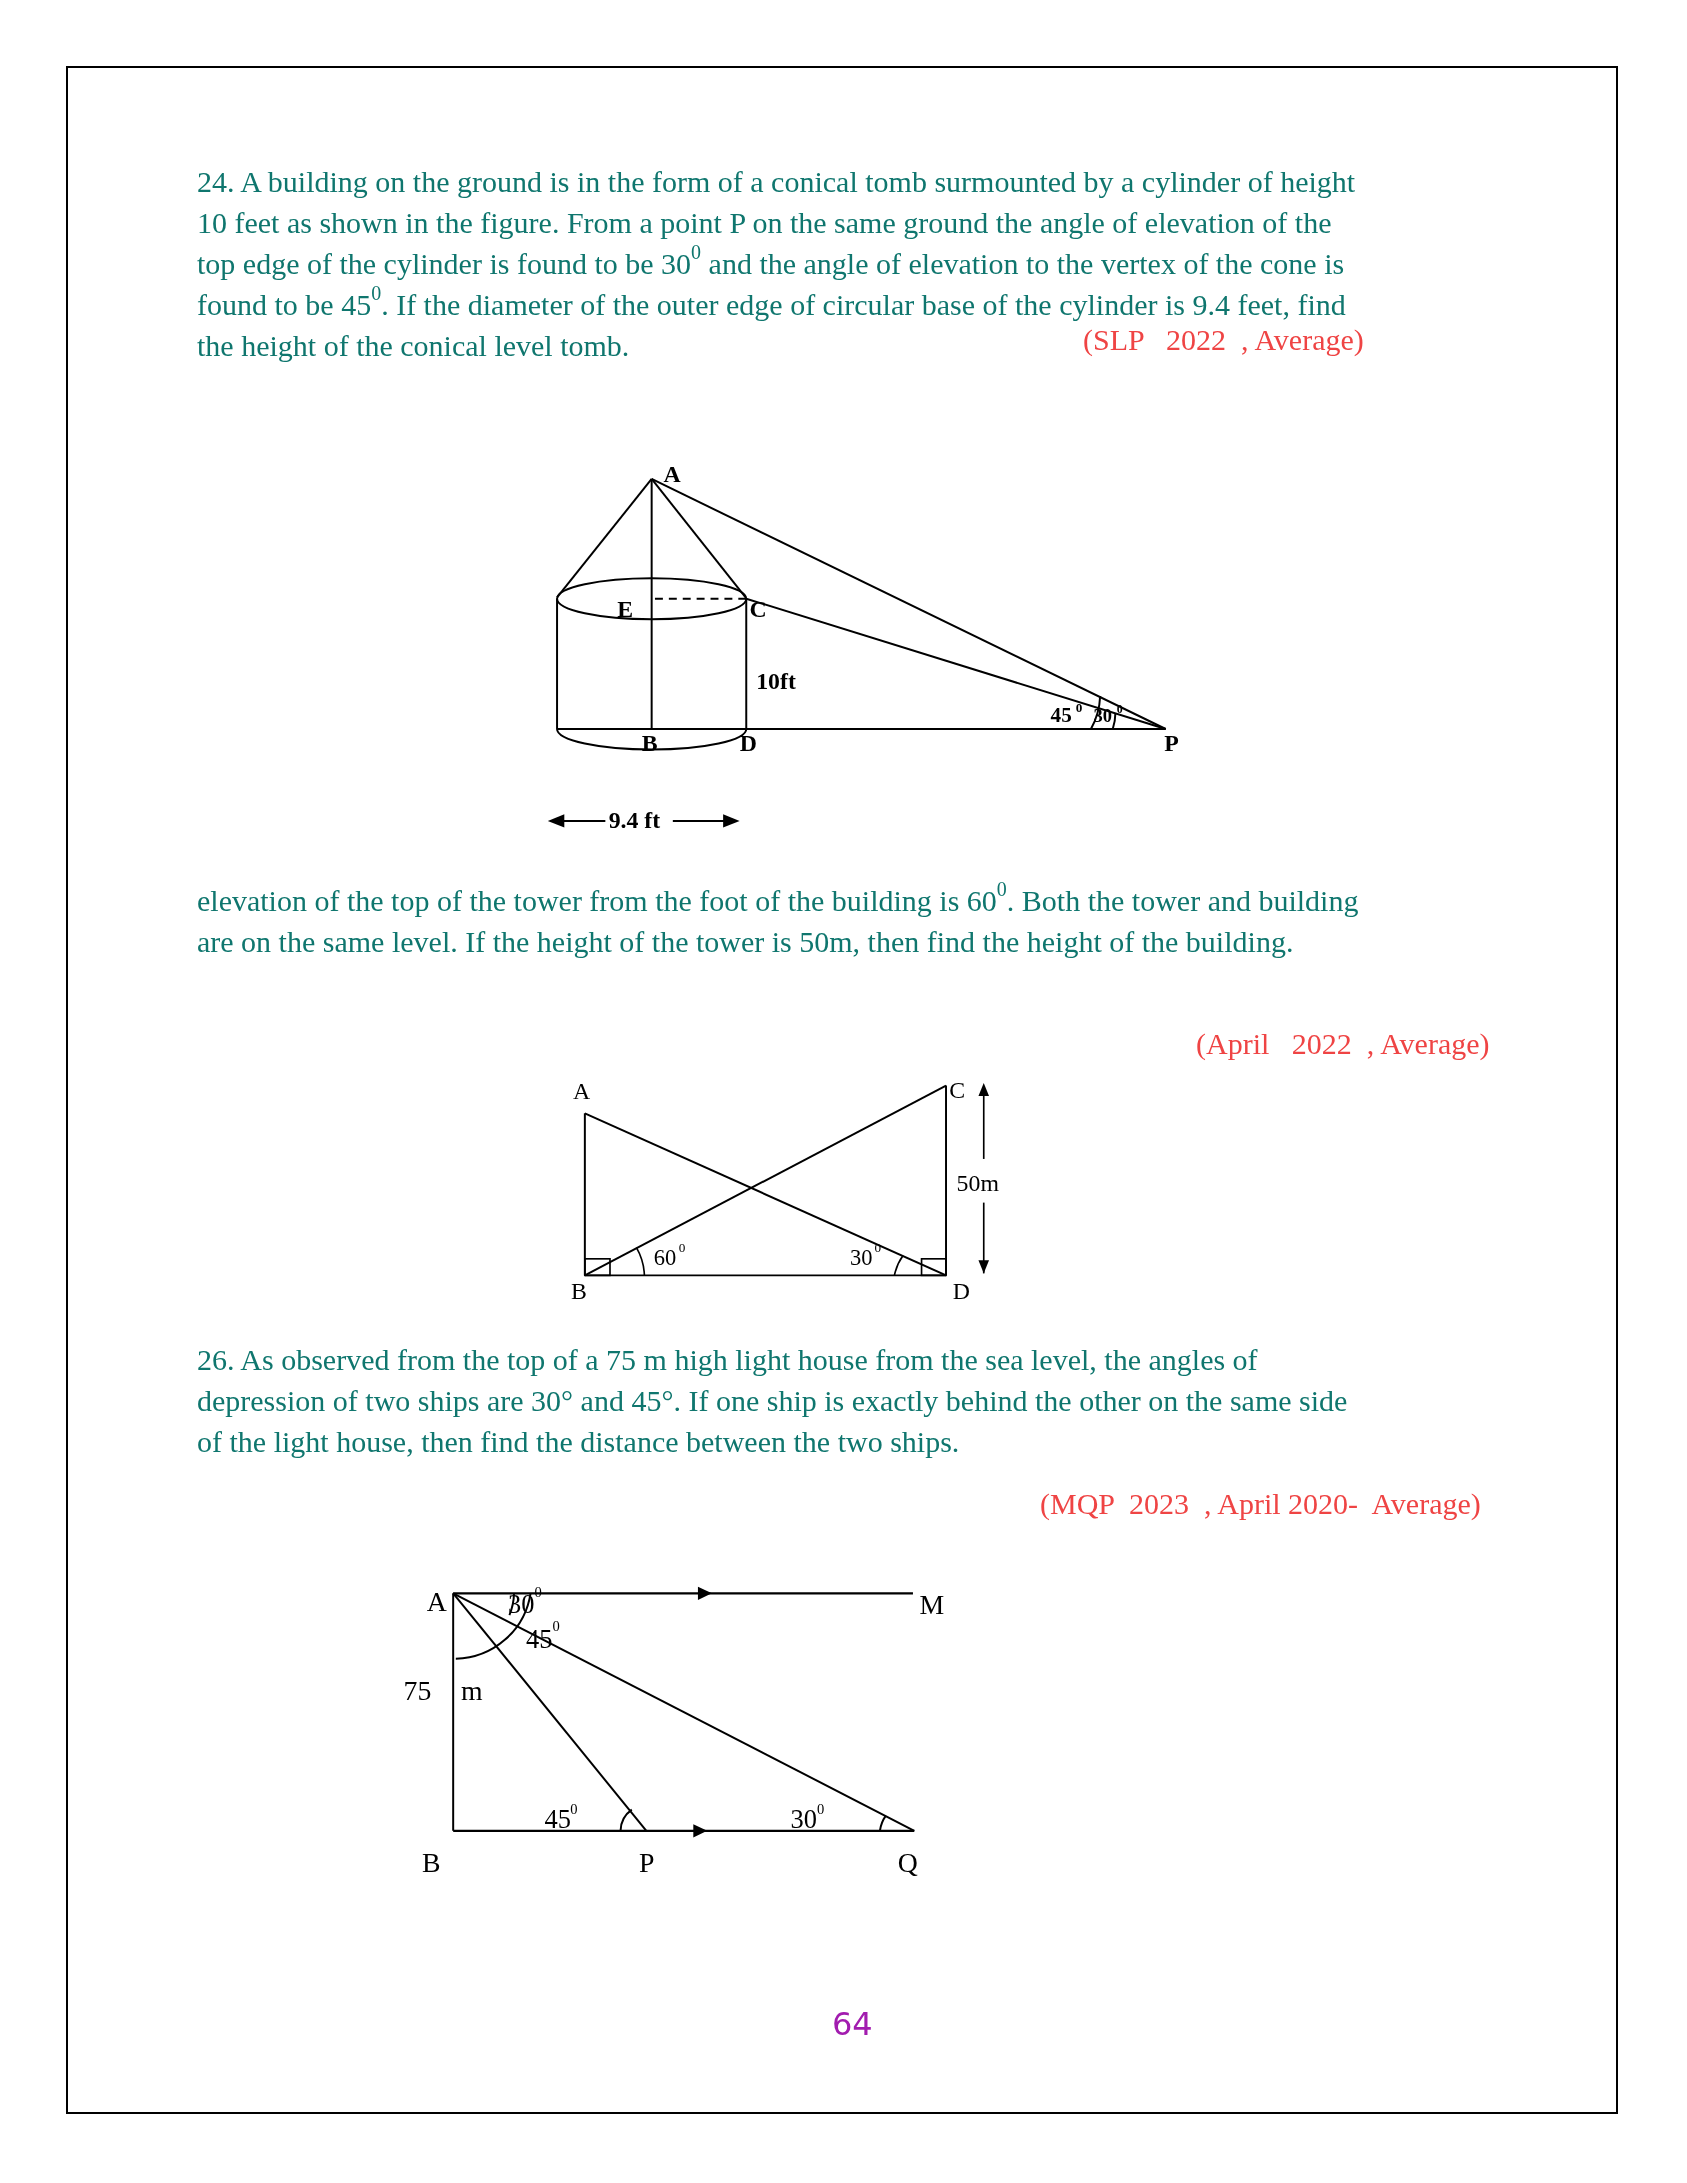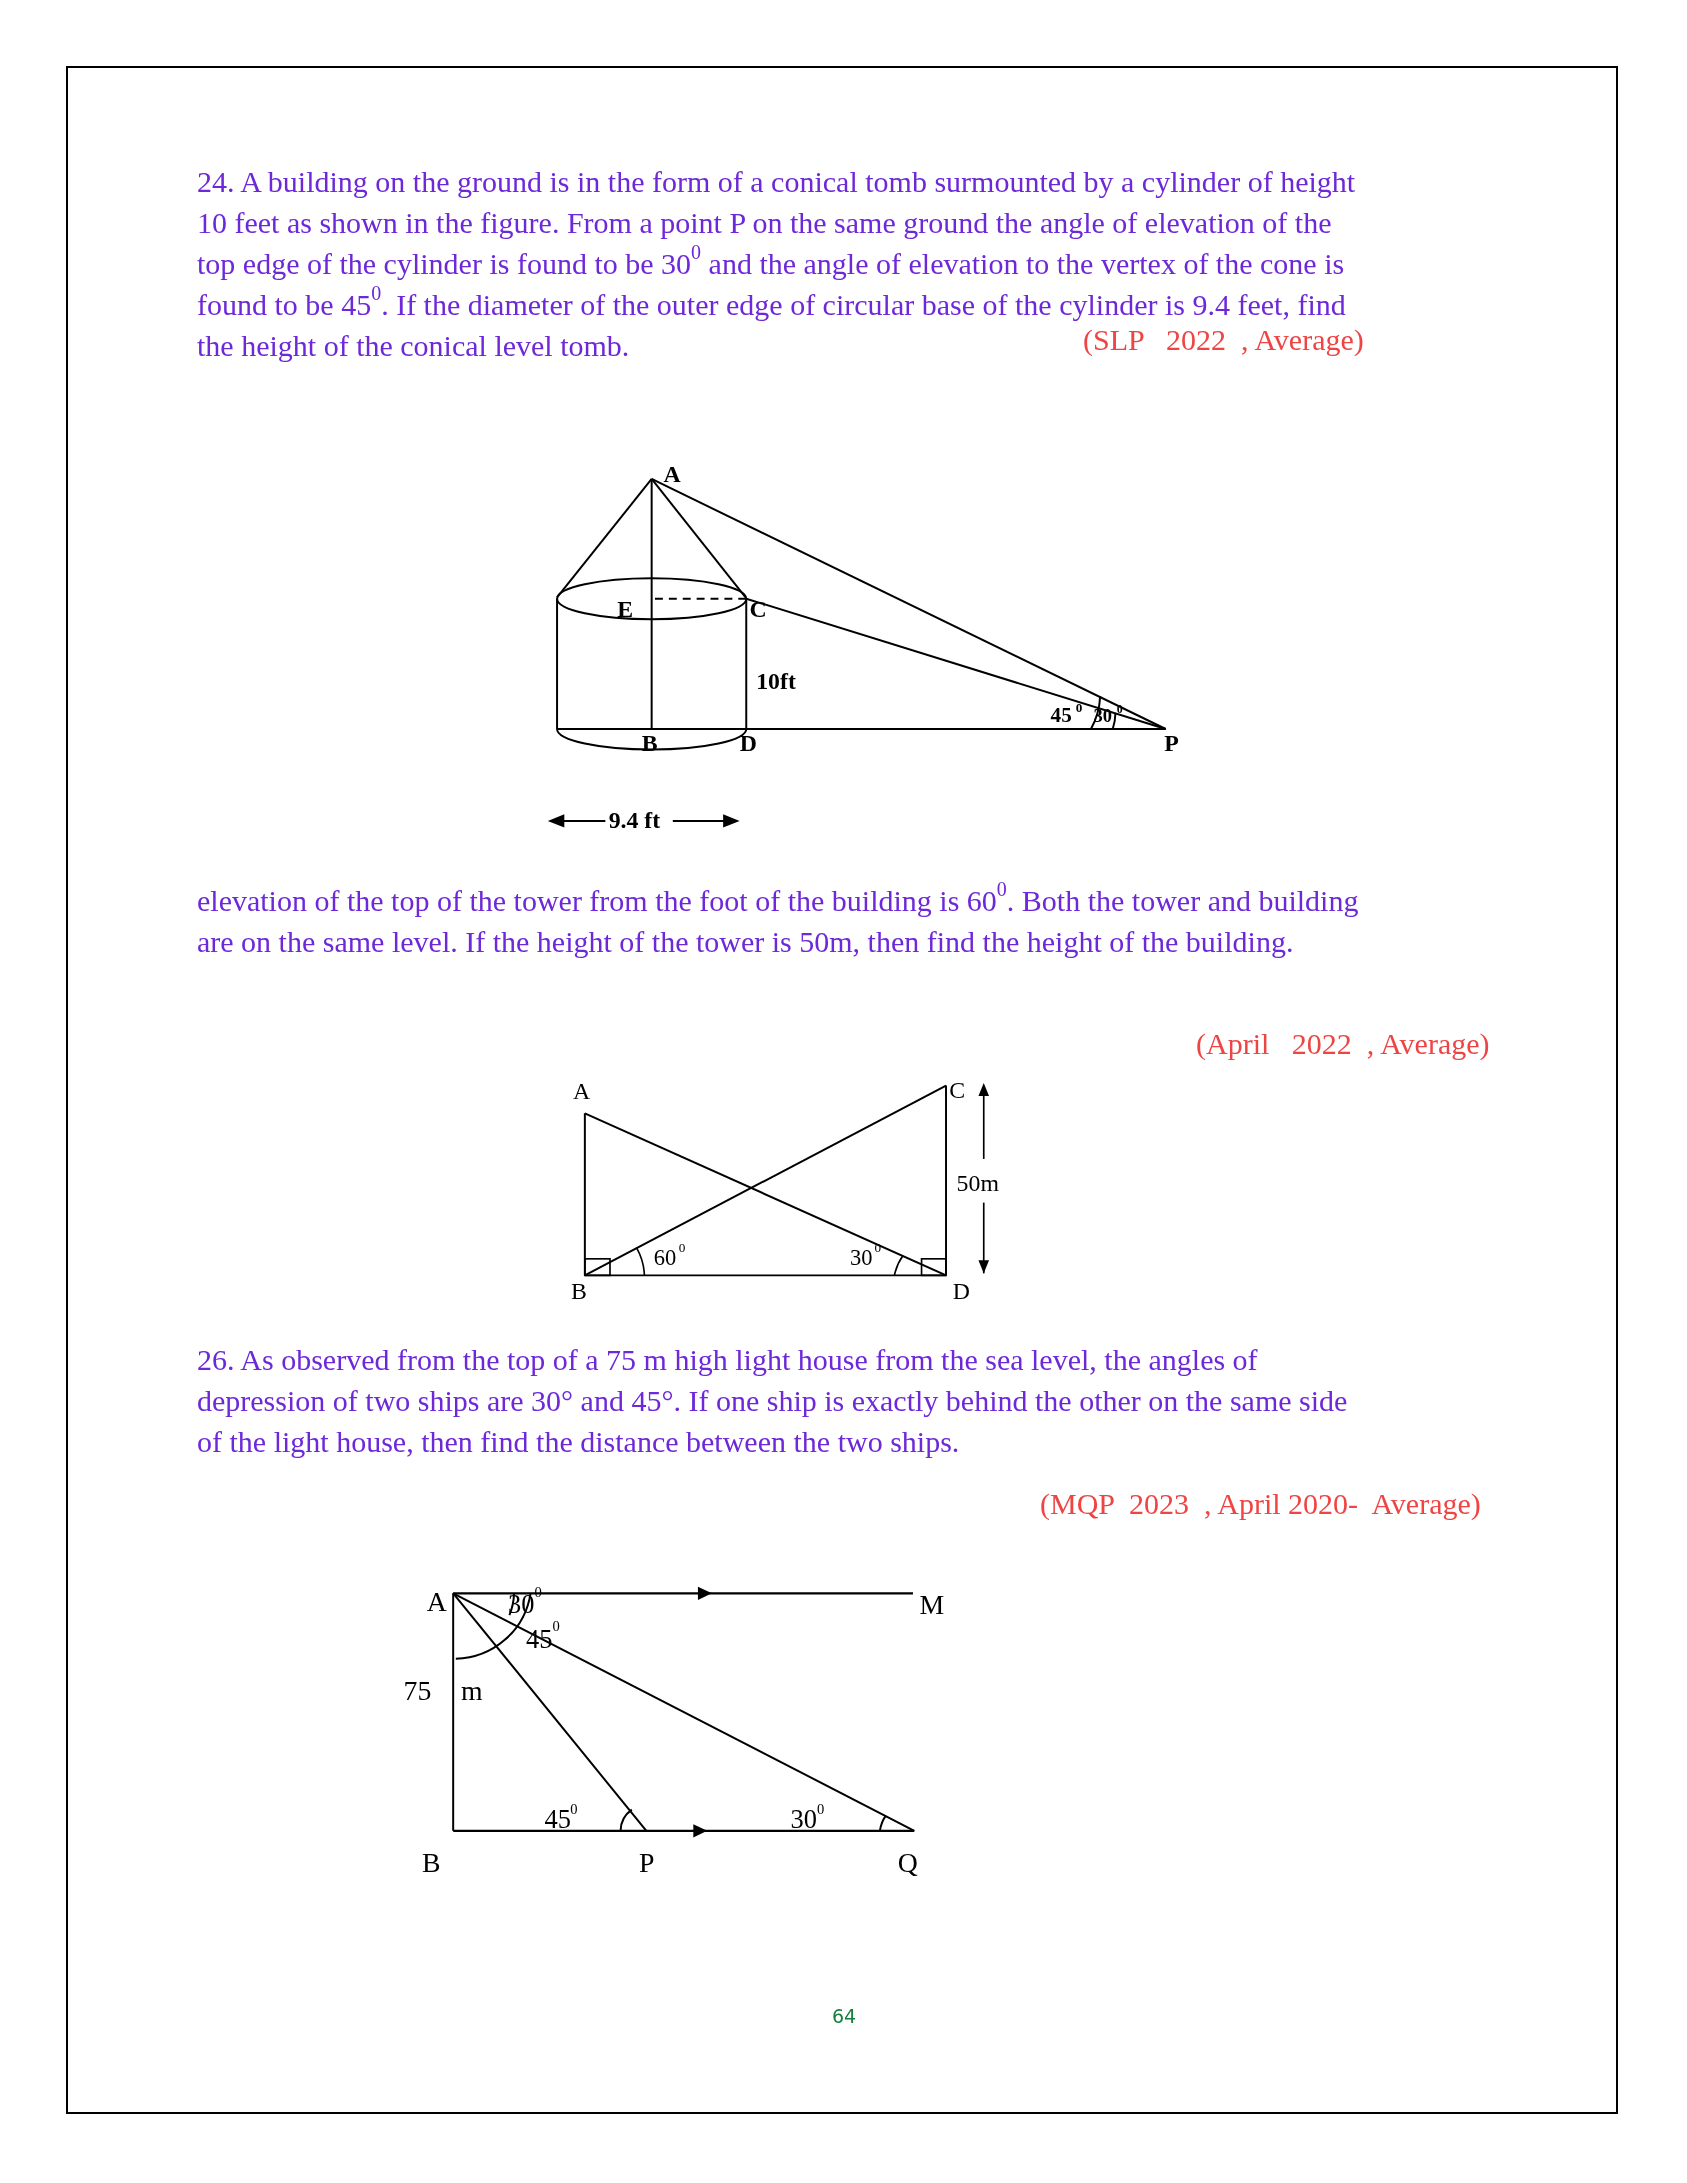--- a/index.html
+++ b/index.html
@@ -4,35 +4,35 @@
 <style>
   html, body { margin: 0; padding: 0; background: #ffffff; }
   body { width: 1687px; height: 2183px; position: relative; overflow: hidden; }
   .page-border {
     position: absolute; left: 66px; top: 66px; width: 1552px; height: 2048px;
     border: 2.6px solid #000; box-sizing: border-box;
   }
   .q {
     position: absolute; left: 197px; width: 1310px;
     font-family: "Liberation Serif", "DejaVu Serif", serif;
-    font-size: 30px; line-height: 41px; color: #6d28d9;
+    font-size: 30px; line-height: 41px; color: #0f766e;
     white-space: nowrap;
   }
   .q .line { display: block; height: 41px; }
   .q sup { font-size: 20px; line-height: 0; vertical-align: 14.6px; }
   .src {
     position: absolute; font-family: "Liberation Serif", "DejaVu Serif", serif;
     font-size: 30px; color: #ef4444; white-space: pre;
   }
   svg.fig { position: absolute; left: 0; top: 0; overflow: visible; }
   svg text { font-family: "Liberation Serif", "DejaVu Serif", serif; fill: #000; }
   .bold text { font-weight: bold; }
   .pagenum {
     position: absolute; left: 832px; top: 2005px;
-    font-family: "DejaVu Sans", "Liberation Sans", sans-serif; font-size: 19px; color: #15803d;
+    font-family: "DejaVu Sans", "Liberation Sans", sans-serif; font-size: 32px; color: #a21caf;
   }
 </style>
 </head>
 <body>
 
 <div class="page-border"></div>
 
 <div class="q" id="q24" style="top: 161px;">
     <span class="line">24. A building on the ground is in the form of a conical tomb surmounted by a cylinder of height</span>
     <span class="line">10 feet as shown in the figure. From a point P on the same ground the angle of elevation of the</span>

